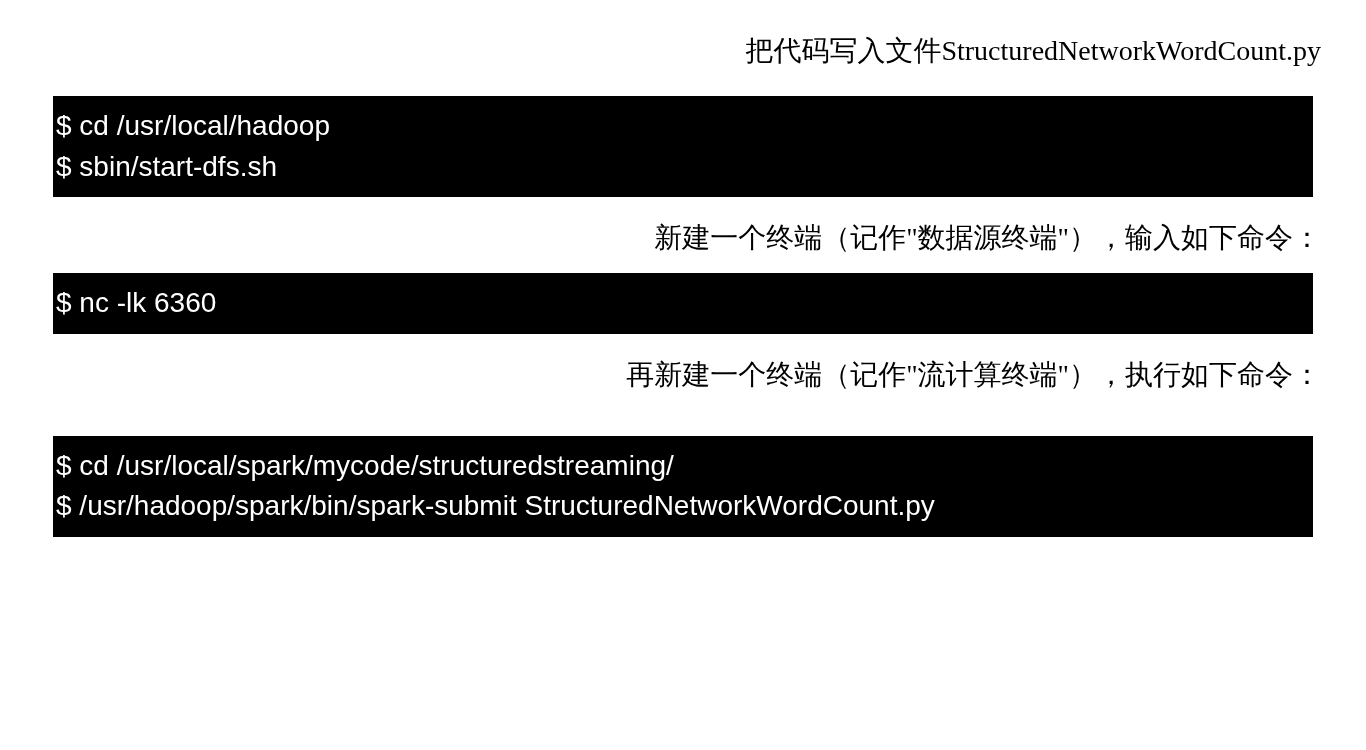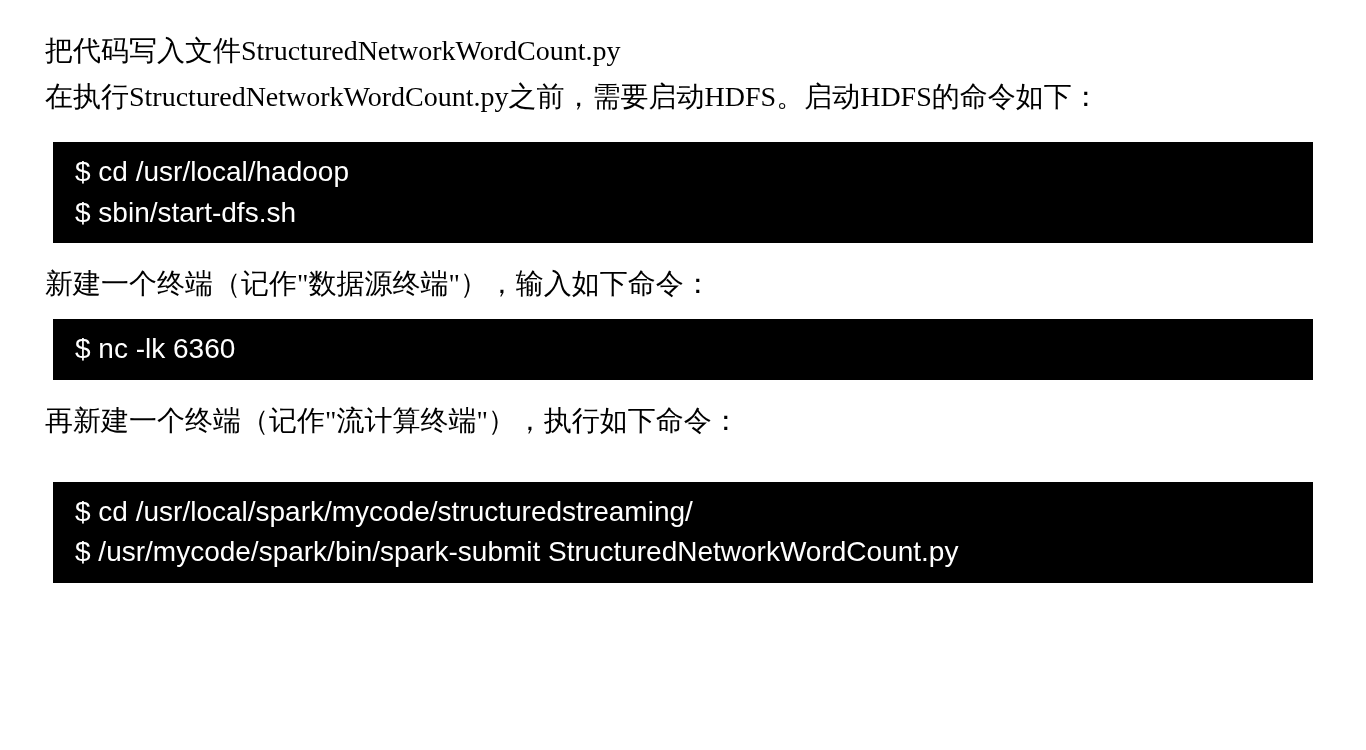--- a/index.html
+++ b/index.html
@@ -11,54 +11,54 @@
       background: #ffffff;
       font-family: "SimSun", "宋体", serif;
       padding: 30px 45px;
       width: 1366px;
     }
     .paragraph {
       font-size: 28px;
       line-height: 1.5;
       color: #000000;
       margin-bottom: 4px;
+      text-align: right;
     }
     .paragraph-spacing-above {
       margin-top: 20px;
       margin-bottom: 14px;
     }
     .paragraph-spacing-below {
       margin-top: 20px;
       margin-bottom: 40px;
     }
     .intro-group {
       margin-bottom: 24px;
     }
     .code-block {
       background: #000000;
       color: #ffffff;
       font-family: Arial, Helvetica, sans-serif;
       font-size: 28px;
       line-height: 1.45;
-      padding: 10px 22px;
+      padding: 10px 3px;
       margin: 0 8px;
       white-space: pre-wrap;
     }
   </style>
 </head>
 <body>
 
 <div class="intro-group">
   <p class="paragraph">把代码写入文件StructuredNetworkWordCount.py</p>
-  <p class="paragraph">在执行StructuredNetworkWordCount.py之前，需要启动HDFS。启动HDFS的命令如下：</p>
 </div>
 
 <div class="code-block"><span>$ cd /usr/local/hadoop</span>
 <span>$ sbin/start-dfs.sh</span></div>
 
 <p class="paragraph paragraph-spacing-above">新建一个终端（记作"数据源终端"），输入如下命令：</p>
 
 <div class="code-block"><span>$ nc -lk 6360</span></div>
 
 <p class="paragraph paragraph-spacing-below">再新建一个终端（记作"流计算终端"），执行如下命令：</p>
 
 <div class="code-block"><span>$ cd /usr/local/spark/mycode/structuredstreaming/</span>
-<span>$ /usr/mycode/spark/bin/spark-submit StructuredNetworkWordCount.py</span></div>
+<span>$ /usr/hadoop/spark/bin/spark-submit StructuredNetworkWordCount.py</span></div>
 
 </body></html>

